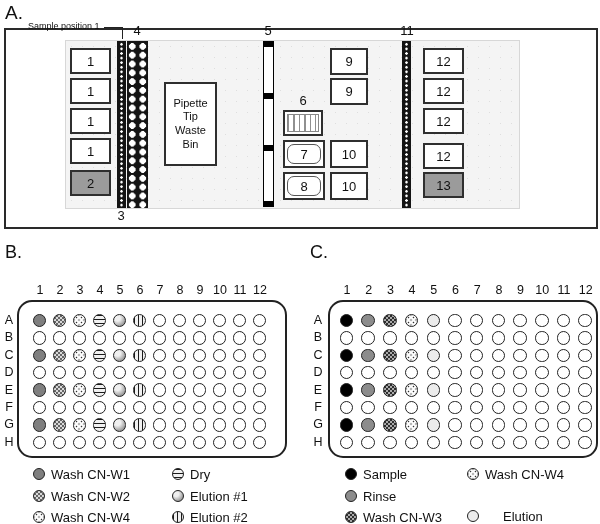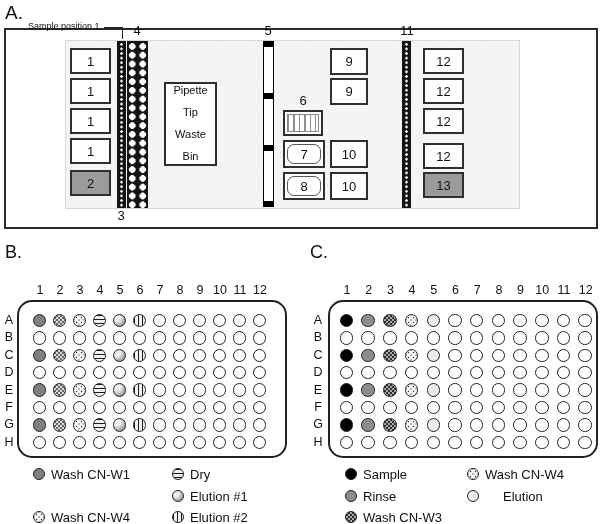--- a/index.html
+++ b/index.html
@@ -66,21 +66,21 @@
   <div class="abs" id="deck"></div>
 
   <div class="abs" id="annot" style="left:28px;top:21px;">Sample position 1</div>
   <div class="abs" id="annot-leader" style="left:104px;top:27px;width:18px;height:11px;"></div>
 
   <div class="abs strip-dotted" style="left:117px;top:41px;width:9px;height:167px;"></div>
   <div class="abs strip-circles" style="left:127px;top:41px;width:21px;height:167px;"></div>
   <div class="abs deck-label" style="left:128px;top:23px;width:18px;">4</div>
   <div class="abs deck-label" style="left:112px;top:208px;width:18px;">3</div>
 
-  <div class="abs" id="waste-bin" style="left:164px;top:82px;width:49px;height:80px;justify-content:space-between;">
+  <div class="abs" id="waste-bin" style="left:164px;top:82px;width:49px;height:80px;">
     <span>Pipette</span>
     <span>Tip</span>
     <span>Waste</span>
     <span>Bin</span>
   </div>
 
   <div class="abs" id="bar5" style="left:263px;top:41px;width:11px;height:166px;">
     <div class="bar-seg" style="top:0;height:5px;"></div>
     <div class="bar-seg" style="top:31%;height:6px;"></div>
     <div class="bar-seg" style="top:63%;height:6px;"></div>
@@ -239,20 +239,24 @@
     <div class="well" style="position: absolute; left: 152.75px; top: 435.55px;"></div>
     <div class="well" style="position: absolute; left: 172.75px; top: 435.55px;"></div>
     <div class="well" style="position: absolute; left: 192.75px; top: 435.55px;"></div>
     <div class="well" style="position: absolute; left: 212.75px; top: 435.55px;"></div>
     <div class="well" style="position: absolute; left: 232.75px; top: 435.55px;"></div>
     <div class="well" style="position: absolute; left: 252.75px; top: 435.55px;"></div>
     <div class="legend-item" style="position: absolute; left: 33px; top: 466px;">
       <div class="legend-swatch pat-wash-cn-w1"></div>
       <div class="legend-text">Wash CN-W1</div>
     </div>
+    <div class="legend-item" style="position: absolute; left: 33px; top: 488px;">
+      <div class="legend-swatch pat-wash-cn-w2"></div>
+      <div class="legend-text">Wash CN-W2</div>
+    </div>
     <div class="legend-item" style="position: absolute; left: 33px; top: 509px;">
       <div class="legend-swatch pat-wash-cn-w4"></div>
       <div class="legend-text">Wash CN-W4</div>
     </div>
     <div class="legend-item" style="position: absolute; left: 172px; top: 466px;">
       <div class="legend-swatch pat-dry"></div>
       <div class="legend-text">Dry</div>
     </div>
     <div class="legend-item" style="position: absolute; left: 172px; top: 488px;">
       <div class="legend-swatch pat-elution-1"></div>
@@ -388,17 +392,17 @@
       <div class="legend-text">Rinse</div>
     </div>
     <div class="legend-item" style="position: absolute; left: 345px; top: 509px;">
       <div class="legend-swatch pat-wash-cn-w3"></div>
       <div class="legend-text">Wash CN-W3</div>
     </div>
     <div class="legend-item" style="position: absolute; left: 467px; top: 466px;">
       <div class="legend-swatch pat-wash-cn-w4"></div>
       <div class="legend-text">Wash CN-W4</div>
     </div>
-    <div class="legend-item" style="position: absolute; left: 467px; top: 488px; gap: 24px;">
+    <div class="legend-item" style="position: absolute; left: 467px; top: 508px; gap: 24px;">
       <div class="legend-swatch pat-elution"></div>
       <div class="legend-text">Elution</div>
     </div>
   </div>
 
 </body></html>

